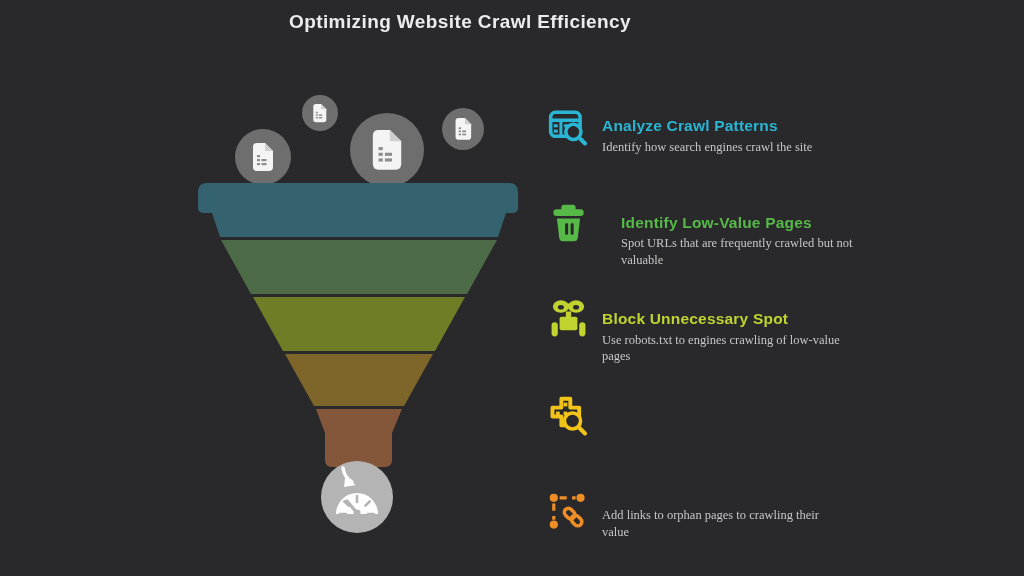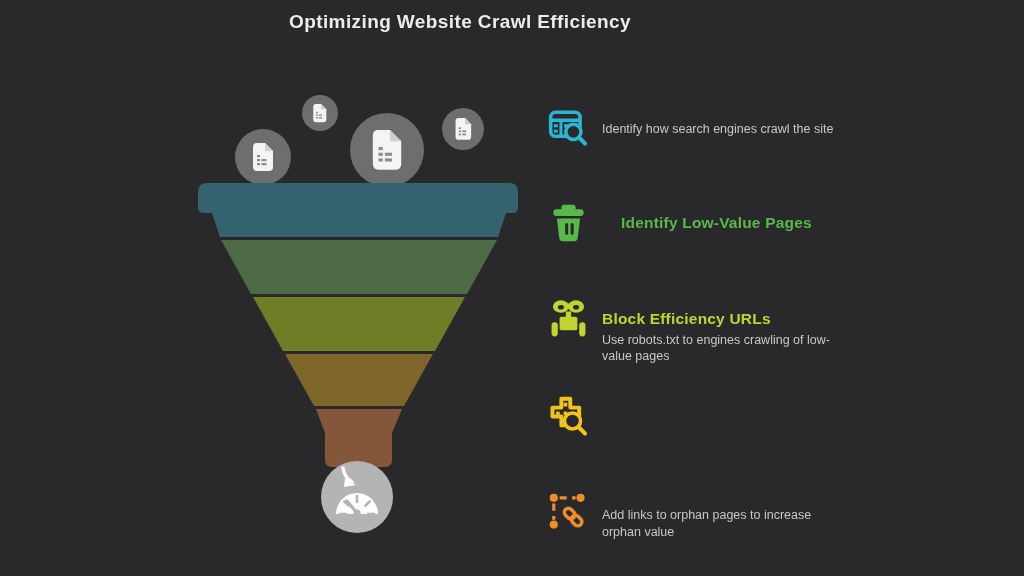--- a/index.html
+++ b/index.html
@@ -20,21 +20,21 @@
   }
   .step{display:flex;gap:13px;height:96.5px;align-items:flex-start;}
   .step-icon{width:41px;height:41px;flex:0 0 41px;display:block;}
   .step-text{padding-top:11px;}
   .step-title{
     font-size:15.5px;font-weight:600;letter-spacing:.2px;line-height:1.15;
     color:inherit;margin:0;
   }
   .step-desc{
     margin-top:4px;max-width:240px;
-    font-size:12.5px;line-height:1.32;color:#c7c7c7;font-weight:400;
+    font-size:12.5px;line-height:1.32;color:#c7c7c7;font-weight:400;font-family:Liberation Serif, serif;
   }
 </style>
 </head>
 <body style="background: rgb(41, 41, 43);">
 
 <h1 class="page-title" style="color: rgb(236, 236, 236);">Optimizing Website Crawl Efficiency</h1>
 
 <svg class="funnel-layer" width="1024" height="576" viewBox="0 0 1024 576" aria-hidden="true">
   <defs>
     <g id="doc">
@@ -107,55 +107,57 @@
       <line x1="14.5" y1="16" x2="14.5" y2="34" stroke="currentColor" stroke-width="3.4"></line>
       <g fill="currentColor">
         <rect x="6.5" y="20.5" width="4.5" height="3.4"></rect>
         <rect x="6.5" y="26.5" width="4.5" height="3.4"></rect>
         <rect x="18" y="20.5" width="6" height="3.4"></rect>
       </g>
       <circle cx="28.5" cy="29" r="8.5" fill="#29292b" stroke="currentColor" stroke-width="4"></circle>
       <line x1="35" y1="35.5" x2="41.5" y2="42" stroke="currentColor" stroke-width="4.6" stroke-linecap="round"></line>
     </svg>
     <div class="step-text">
+      <div class="step-title">Analyze Crawl Patterns</div>
       <div class="step-desc">Identify how search engines crawl the site</div>
     </div>
   </div>
 
   <div class="step" style="color: rgb(87, 185, 72); gap: 32px;">
     <svg class="step-icon" viewBox="0 0 46 46">
       <g fill="currentColor">
         <rect x="15" y="2" width="16" height="8" rx="3"></rect>
         <rect x="6" y="7" width="34" height="7.5" rx="3.6"></rect>
         <path d="M10,17.5 h26 l-2.6,21.5 q-0.5,4 -4.2,4 h-12.4 q-3.7,0 -4.2,-4 Z"></path>
       </g>
       <rect x="19.2" y="22.5" width="3.4" height="13" rx="1.7" fill="#29292b"></rect>
       <rect x="25.4" y="22.5" width="3.4" height="13" rx="1.7" fill="#29292b"></rect>
     </svg>
     <div class="step-text">
       <div class="step-title">Identify Low-Value Pages</div>
+      <div class="step-desc">Spot URLs that are frequently crawled but not valuable</div>
     </div>
   </div>
 
   <div class="step" style="color: rgb(193, 211, 47);">
     <svg class="step-icon" viewBox="0 0 46 46">
       <g fill="currentColor">
         <rect x="11" y="5" width="24" height="6"></rect>
         <ellipse cx="14.5" cy="8.5" rx="9" ry="7"></ellipse>
         <ellipse cx="31.5" cy="8.5" rx="9" ry="7"></ellipse>
         <rect x="20" y="14" width="6" height="8"></rect>
         <rect x="13" y="20" width="20" height="15" rx="2"></rect>
         <rect x="4" y="26" width="7" height="16" rx="3.5"></rect>
         <rect x="35" y="26" width="7" height="16" rx="3.5"></rect>
       </g>
       <ellipse cx="14.5" cy="9.2" rx="3.4" ry="2.6" fill="#29292b"></ellipse>
       <ellipse cx="31.5" cy="9.2" rx="3.4" ry="2.6" fill="#29292b"></ellipse>
     </svg>
     <div class="step-text">
-      <div class="step-title">Block Efficiency URLs</div>
+      <div class="step-title">Block Unnecessary Spot</div>
       <div class="step-desc">Use robots.txt to engines crawling of low-value pages</div>
     </div>
   </div>
 
   <div class="step" style="color: rgb(242, 195, 25);">
     <svg class="step-icon" viewBox="0 0 46 46">
       <path d="M15,3 h10 v10 h10 v10 h-10 v10 h-10 v-10 h-10 v-10 h10 Z" fill="none" stroke="currentColor" stroke-width="4.4" stroke-linejoin="round"></path>
       <g fill="currentColor">
         <rect x="17.5" y="7.5" width="4.2" height="4.2"></rect>
         <rect x="9" y="17.5" width="4.2" height="4.2"></rect>
@@ -176,17 +178,17 @@
         <circle cx="6.5" cy="36.5" r="4.6"></circle>
       </g>
       <line x1="13" y1="6.5" x2="31" y2="6.5" stroke="currentColor" stroke-width="3.6" stroke-dasharray="8 6"></line>
       <line x1="6.5" y1="13" x2="6.5" y2="31" stroke="currentColor" stroke-width="3.6" stroke-dasharray="8 6"></line>
       <g transform="rotate(45 28.5 28.5)" fill="none" stroke="currentColor" stroke-width="4">
         <rect x="16" y="24" width="13" height="9" rx="4.5"></rect>
         <rect x="27" y="24" width="13" height="9" rx="4.5"></rect>
       </g>
     </svg>
     <div class="step-text">
-      <div class="step-desc">Add links to orphan pages to increase orphan value</div>
+      <div class="step-desc">Add links to orphan pages to crawling their value</div>
     </div>
   </div>
 
 </div>
 
 </body></html>

